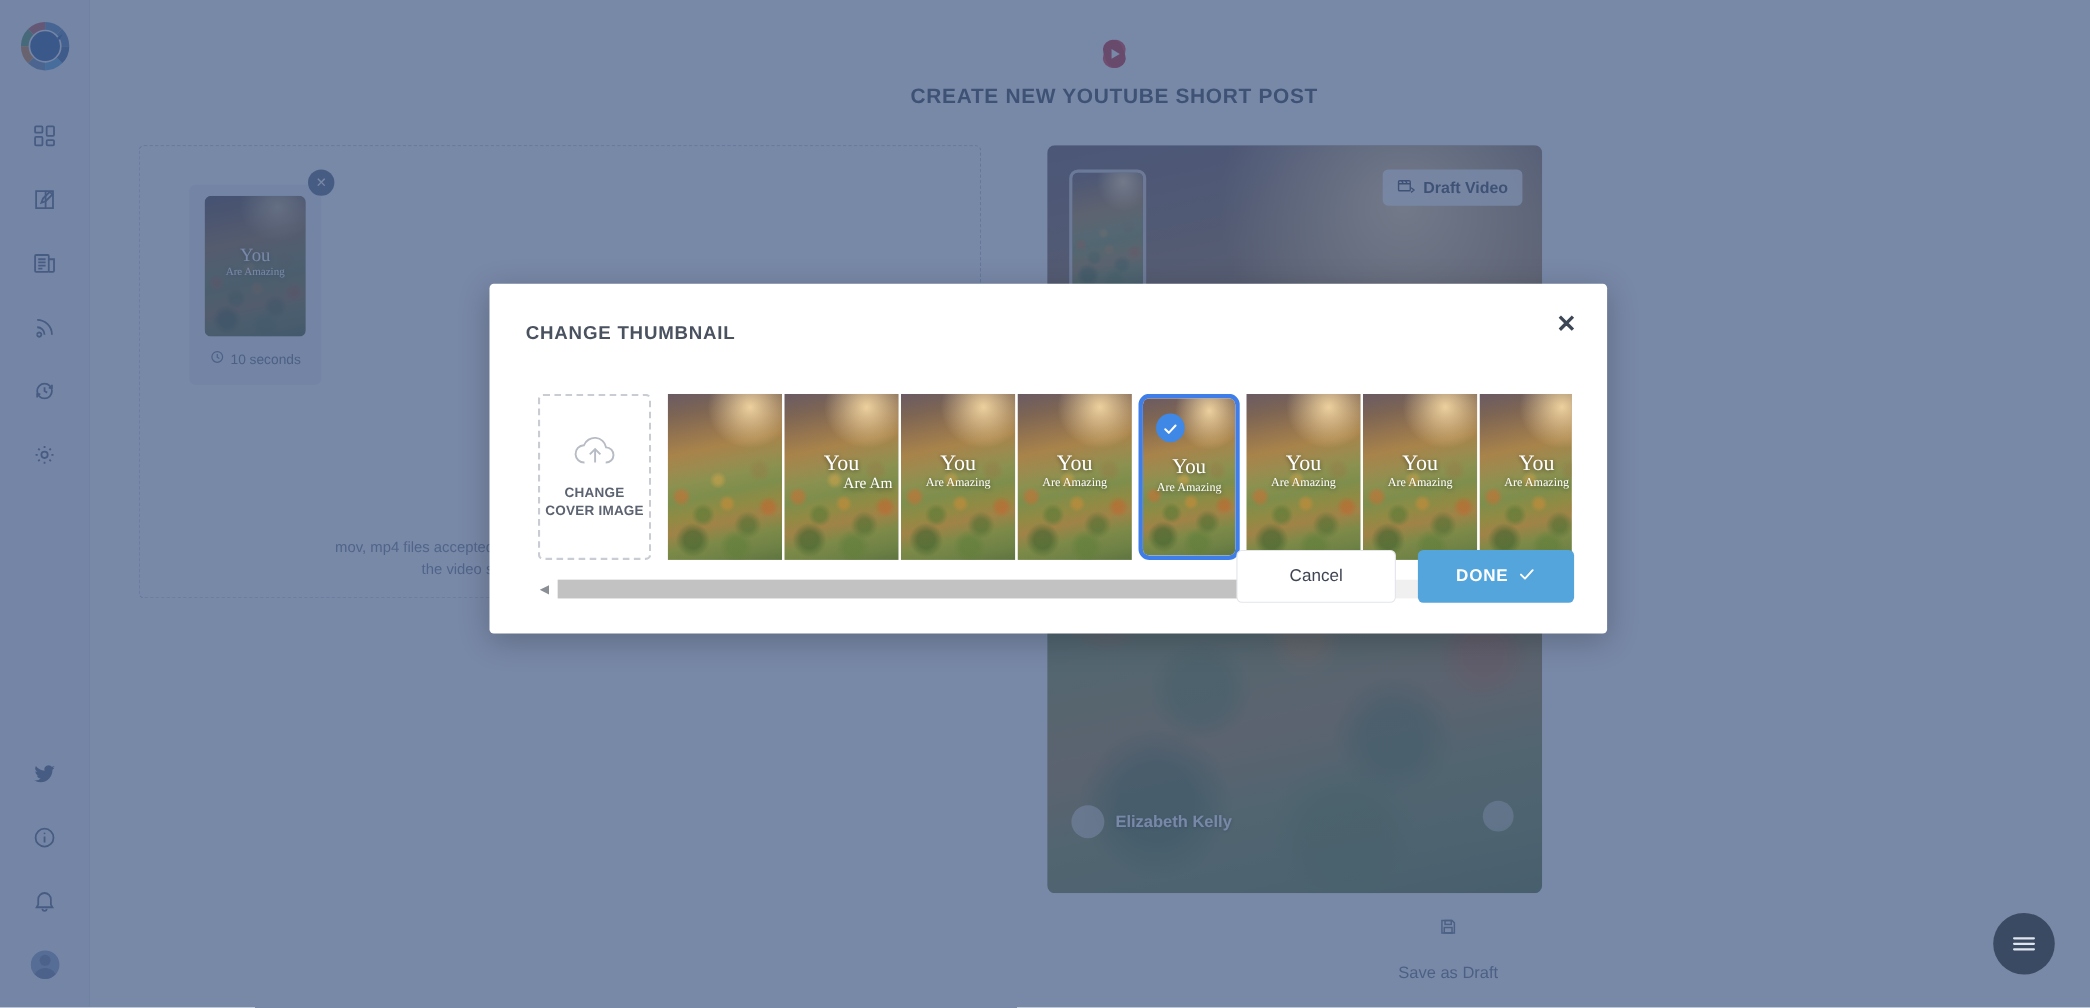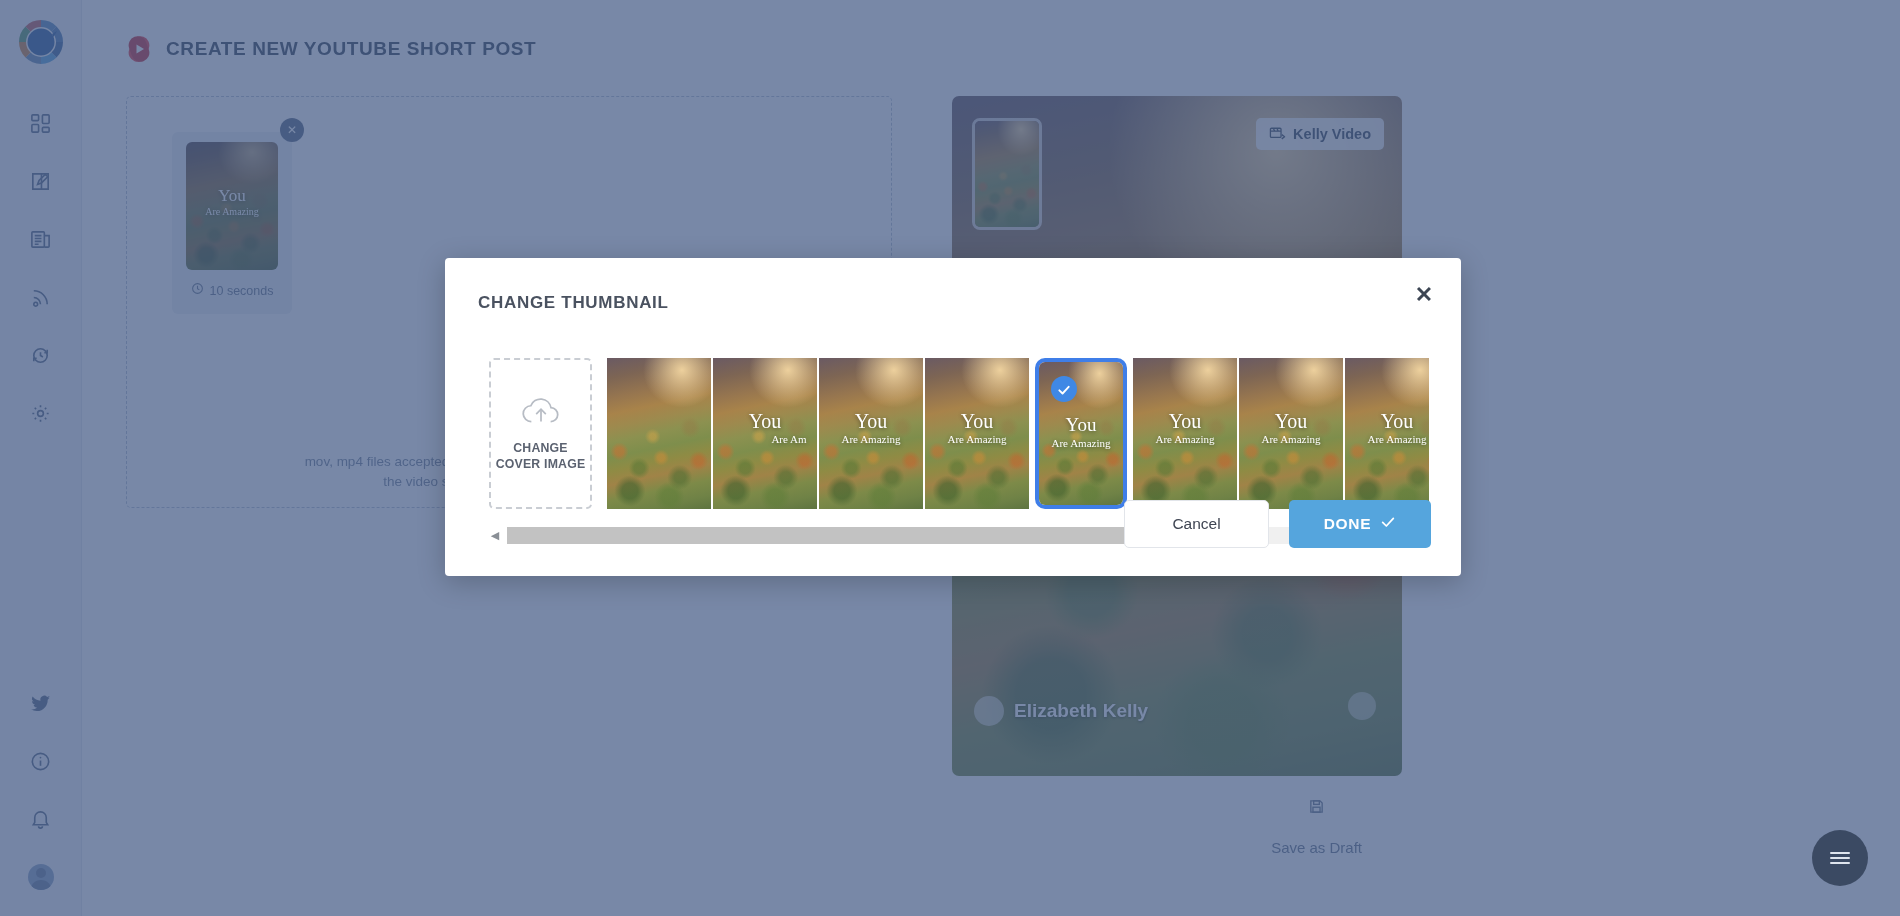--- a/index.html
+++ b/index.html
@@ -49,21 +49,21 @@
     content:""; position:absolute; left:50%; top:4px; width:10px; height:10px;
     border-radius:50%; background:#6b7f9e; transform:translateX(-50%);
   }
 
   
   .main {
     flex: 1 1 auto; position: relative;
     padding: 34px 0 0 0;
     background: #ffffff;
   }
-  .page-head { display: flex; align-items: center; gap: 14px; margin-left: 44px; }
+  .page-head { display: flex; align-items: center; gap: 14px; margin-left: 44px; flex-direction: column; }
   .shorts-logo {
     width: 26px; height: 30px; position: relative; flex: 0 0 26px;
   }
   .page-title {
     font-size: 19px; font-weight: bold; letter-spacing: .6px;
     color: #3f4a5c; text-transform: uppercase;
   }
 
   .content-row { display: flex; gap: 0; margin-top: 32px; }
 
@@ -118,21 +118,21 @@
   }
   .mini-frame {
     position: absolute; left: 20px; top: 22px;
     width: 70px; height: 112px; border-radius: 8px;
     border: 3px solid rgba(255,255,255,.7);
     overflow: hidden;
   }
   .author {
     position: absolute; left: 22px; bottom: 50px;
     display: flex; align-items: center; gap: 10px;
-    color: #fff; font-weight: bold; font-size: 19px;
+    color: #fff; font-weight: bold; font-size: 15px;
     text-shadow: 0 1px 3px rgba(0,0,0,.5);
   }
   .author .av { width: 30px; height: 30px; border-radius: 50%; background: rgba(255,255,255,.55); }
   .author-right {
     position: absolute; right: 26px; bottom: 56px;
     width: 28px; height: 28px; border-radius: 50%;
     background: rgba(255,255,255,.45);
   }
   .save-draft {
     position: absolute; right: 40px; top: 702px;
@@ -435,21 +435,21 @@
             <div class="forest"></div>
           </div>
           <div class="change-video">
             <span>
               <svg width="17" height="15" viewBox="0 0 24 20" fill="none" stroke="#3f4a5c" stroke-width="1.8">
                 <rect x="2" y="4" width="15" height="13" rx="1.5"></rect>
                 <path d="M2 8h15M6 4l2 4M11 4l2 4"></path>
                 <path d="M18 13l4 3-4 3" stroke-linejoin="round"></path>
               </svg>
             </span>
-            <span>Kelly Video</span>
+            <span>Draft Video</span>
           </div>
           <div class="author">
             <span class="av"></span>
             <span>Elizabeth Kelly</span>
           </div>
           <div class="author-right"></div>
         </div>
         <div class="save-draft">
           <span>
             <svg width="17" height="17" viewBox="0 0 24 24" fill="none" stroke="#6b7a90" stroke-width="1.9">
@@ -494,21 +494,21 @@
         <div>COVER IMAGE</div>
       </div>
     </div>
     <div class="frames" id="frames">
         <div class="frame">
           <div class="forest"></div>
         </div>
         <div class="frame">
           <div class="forest"></div>
           <div class="ov-text" style="top: 52px; font-size: 20px;">You</div>
-          <div class="ov-text" style="top: 75px; font-size: 11px; padding-left: 48px;">Are Am</div>
+          <div class="ov-text" style="top: 75px; font-size: 14px; padding-left: 48px;">Are Am</div>
         </div>
         <div class="frame">
           <div class="forest"></div>
           <div class="ov-text" style="top: 52px; font-size: 20px;">You</div>
           <div class="ov-text" style="top: 75px; font-size: 11px;">Are Amazing</div>
         </div>
         <div class="frame">
           <div class="forest"></div>
           <div class="ov-text" style="top: 52px; font-size: 20px;">You</div>
           <div class="ov-text" style="top: 75px; font-size: 11px;">Are Amazing</div>

